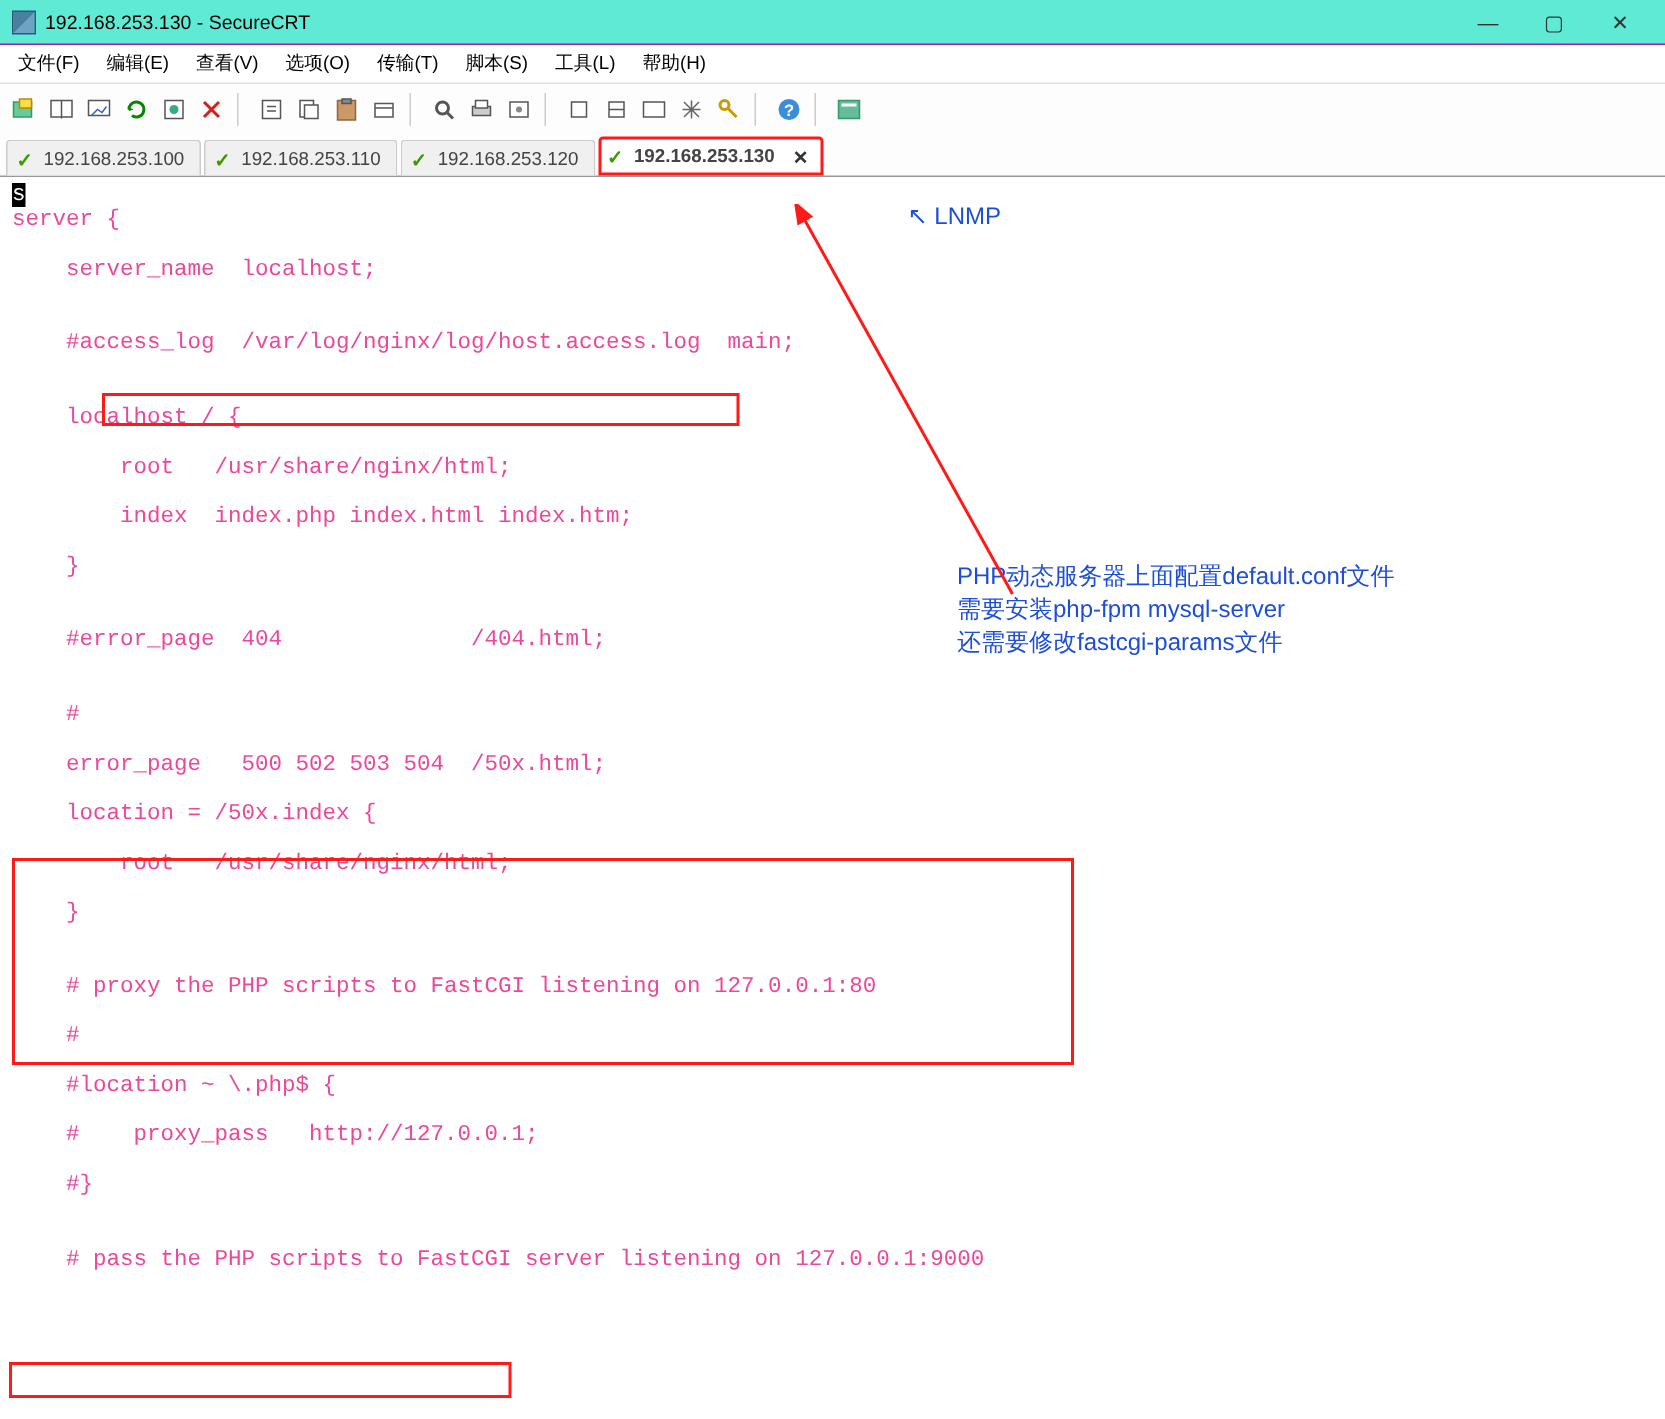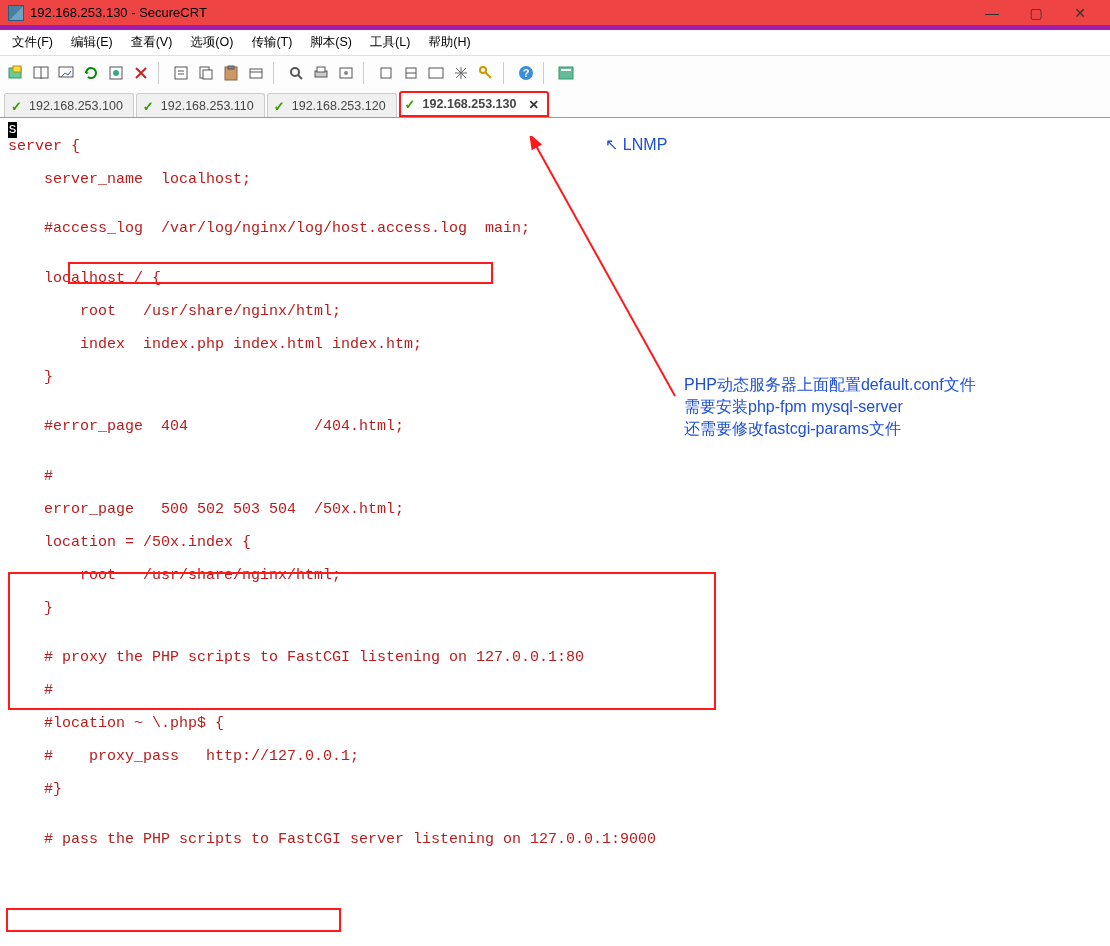--- a/index.html
+++ b/index.html
@@ -9,22 +9,22 @@
     font-size: 12px;
     background: #fff;
     width: 1110px;
     position: relative;
   }
   .titlebar {
     height: 30px;
     display: flex;
     align-items: center;
     padding: 0 8px;
-    border-bottom: 5px solid #a21caf;
-    background: #ef4444;
+    border-bottom: 1px solid #a21caf;
+    background: #5eead4;
   }
   .titlebar .app-icon {
     width: 16px; height: 16px; margin-right: 6px;
     background: linear-gradient(135deg, #4a7fa0 50%, #6fa3c4 50%);
     border: 1px solid #2c5a7a;
   }
   .titlebar .title { flex: 1; color: #000; font-size: 13px; }
   .titlebar .winbtn {
     width: 44px; height: 28px; display: flex; align-items: center; justify-content: center;
     color: #333; font-size: 14px;
@@ -69,21 +69,21 @@
   .content {
     position: relative;
     padding: 4px 8px;
     font-family: "Courier New", monospace;
     font-size: 15px;
     line-height: 16.5px;
     background: #fff;
     min-height: 800px;
     white-space: pre;
   }
-  .code { color: #b91c1c; }
+  .code { color: #ec4899; }
   .cursor-block {
     position: absolute;
     left: 8px; top: 4px;
     width: 9px; height: 16px;
     background: #000; color: #fff;
     font-family: "Courier New", monospace; font-size: 15px; line-height: 16px;
     text-align: center;
   }
   .redbox {
     position: absolute;
@@ -316,21 +316,21 @@
 
 <div class="cursor-block">s</div>
 
 
 <div class="redbox" style="left:68px; top:144px; width:425px; height:22px;"></div>
 <div class="redbox" style="left:8px; top:454px; width:708px; height:138px;"></div>
 <div class="redbox" style="left:6px; top:790px; width:335px; height:24px;"></div>
 
 
 <div class="annotation" style="left:605px; top:16px;">↖ <span>LNMP</span></div>
-<div class="annotation" style="left:684px; top:256px; white-space:pre;">PHP动态服务器上面配置default.conf文件
+<div class="annotation" style="left:638px; top:256px; white-space:pre;">PHP动态服务器上面配置default.conf文件
 需要安装php-fpm mysql-server
 还需要修改fastcgi-params文件</div>
 
 
 <svg class="arrow-svg" style="left:415px; top:18px;" width="290" height="280">
   <defs>
     <marker id="ah" markerWidth="10" markerHeight="10" refX="2" refY="3" orient="auto">
       <path d="M0,0 L0,6 L8,3 z" fill="#ff1a1a"></path>
     </marker>
   </defs>

